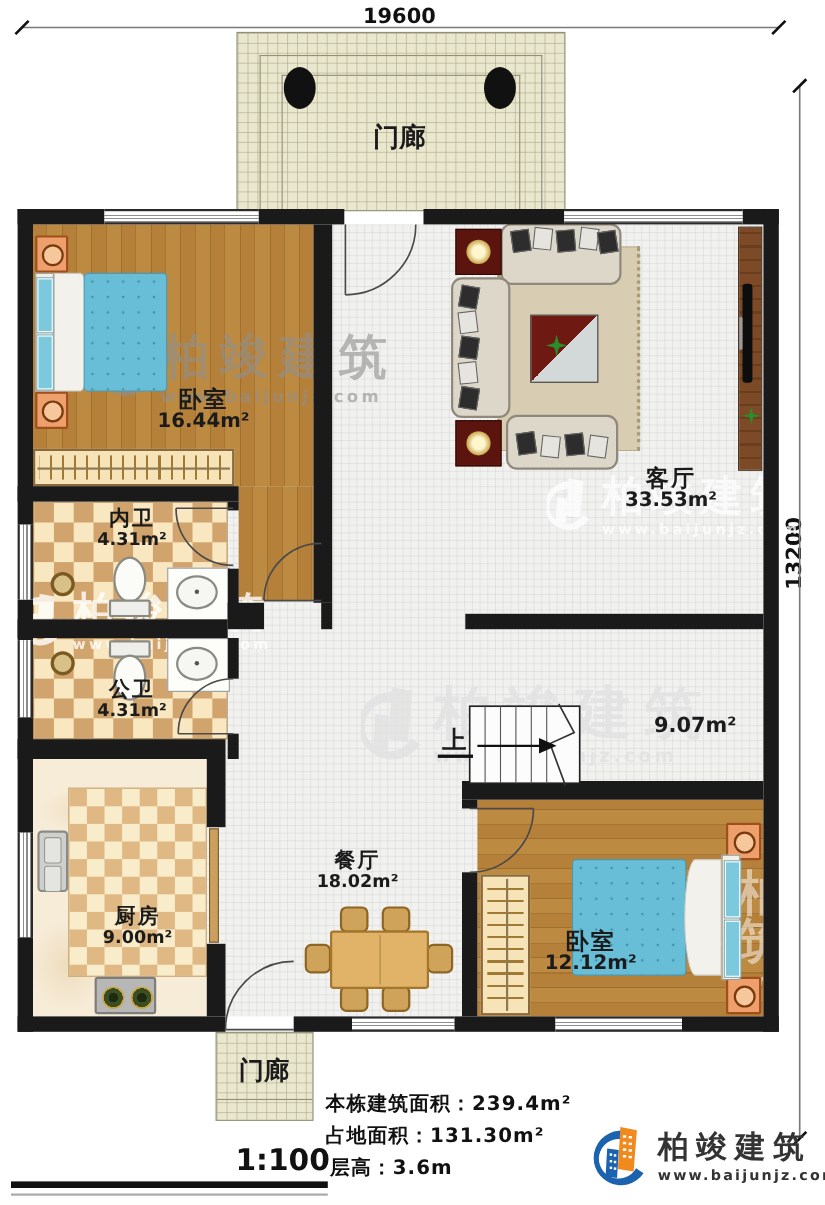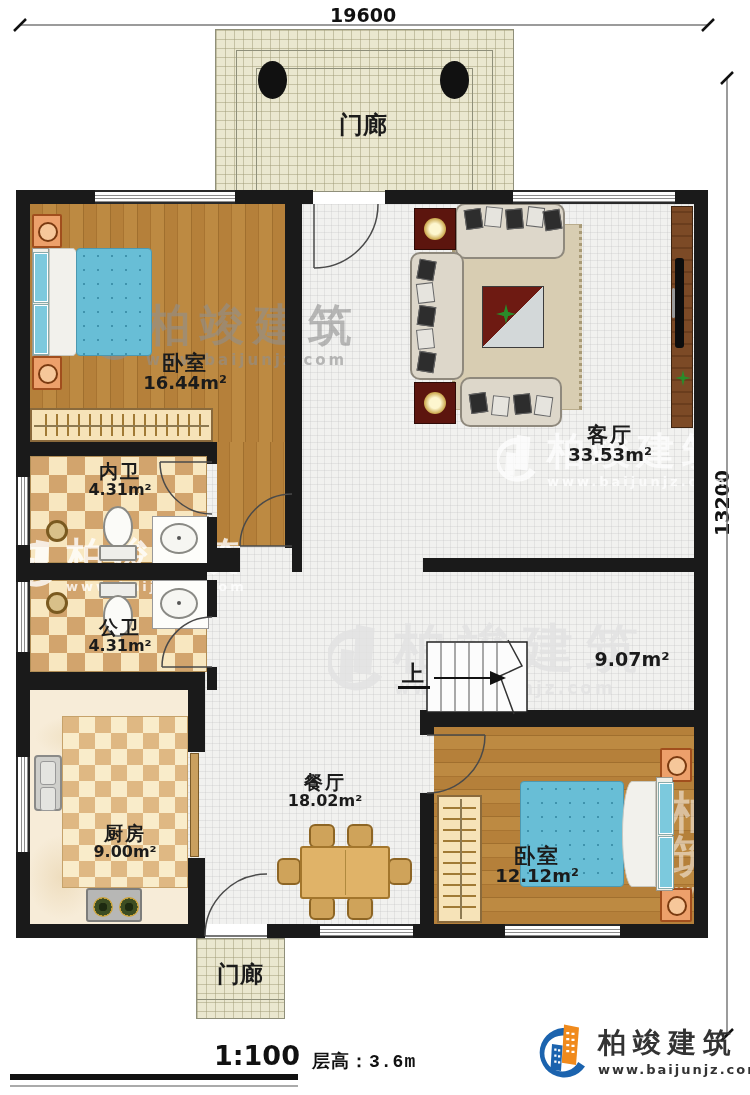--- a/index.html
+++ b/index.html
@@ -405,21 +405,27 @@
     <div class="rarea" style="font-size:19px;">9.07m²</div>
   </div>
   <div class="room-label" style="left:398px;top:662px;width:32px;">
     <div class="rname" style="font-size:22px;border-bottom:3px solid #111;padding-bottom:1px;">上</div>
   </div>
 
   <div class="abs title-scale" style="left:214px;top:1040px;">1:100</div>
   <div class="abs" style="left:10px;top:1074px;width:288px;height:6px;background:#111;"></div>
   <div class="abs" style="left:10px;top:1085px;width:288px;height:2px;background:#aaa;"></div>
 
-  <div class="info-line" style="left:312px;top:1049px;font-family:Liberation Mono, monospace;">
+  <div class="info-line" style="left:296px;top:991px;">
+    <span>本栋建筑面积：</span><span>239.4m²</span>
+  </div>
+  <div class="info-line" style="left:296px;top:1020px;">
+    <span>占地面积：</span><span>131.30m²</span>
+  </div>
+  <div class="info-line" style="left:300px;top:1049px;">
     <span>层高：</span><span>3.6m</span>
   </div>
 
   <div class="abs" style="left:538px;top:1020px;display:flex;align-items:center;gap:8px;">
     <svg width="52" height="66" viewBox="0 0 60 88">
       <path d="M40,12 A33,33 0 1 0 58,62 L49,56 A24,24 0 1 1 36,22 Z" fill="#1b63ae"></path>
       <path d="M30,6 L50,10 L46,60 L27,57 Z" fill="#f08a1c"></path>
       <path d="M14,32 L28,34 L26,68 L12,66 Z" fill="#1b63ae"></path>
       <g fill="#ffffff">
         <rect x="33" y="16" width="4" height="3"></rect>

